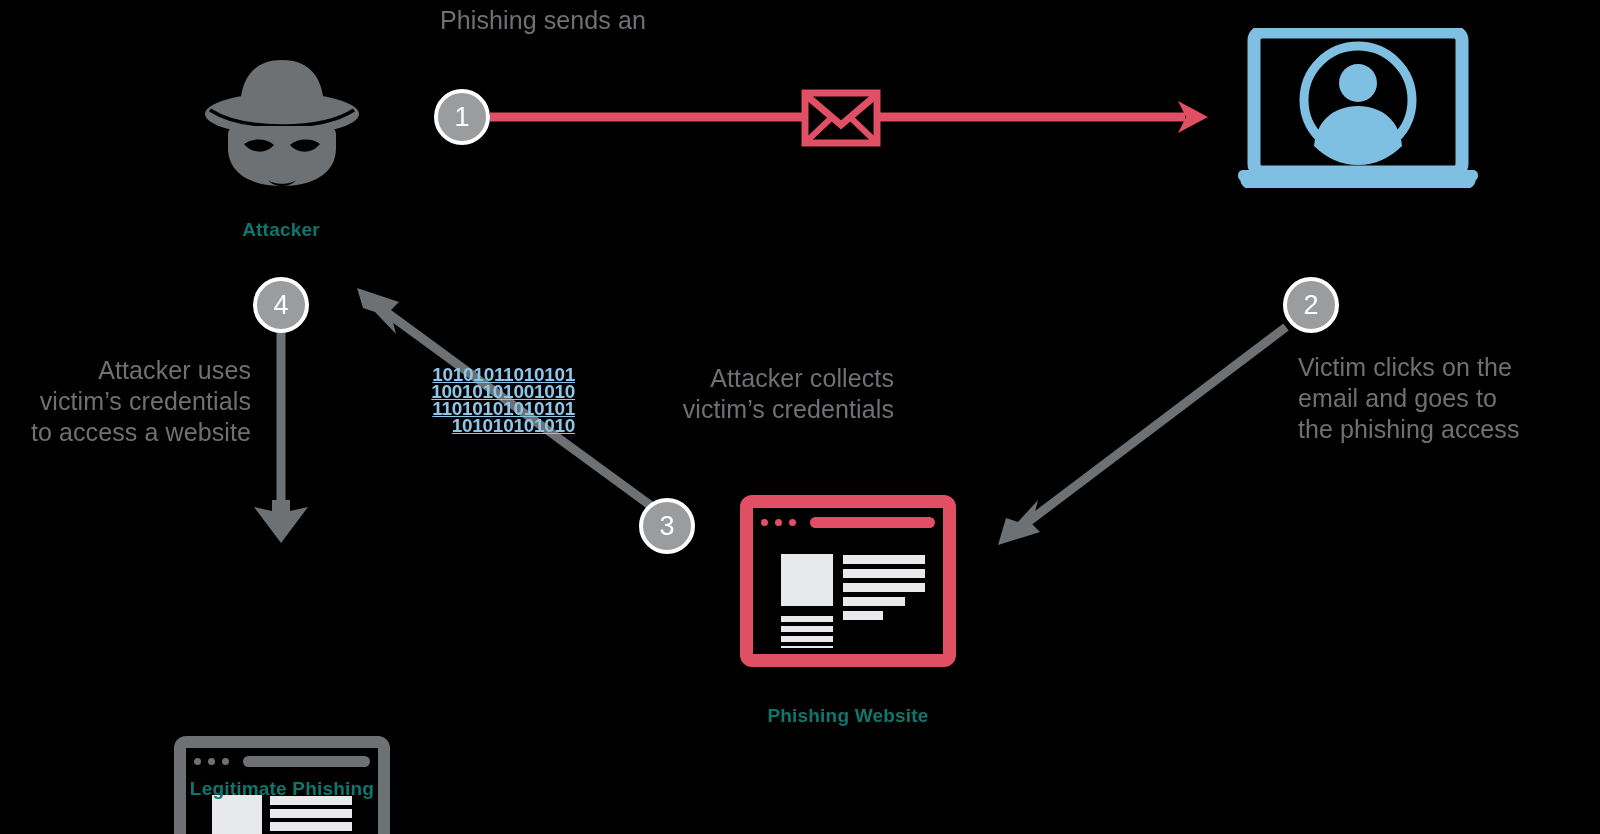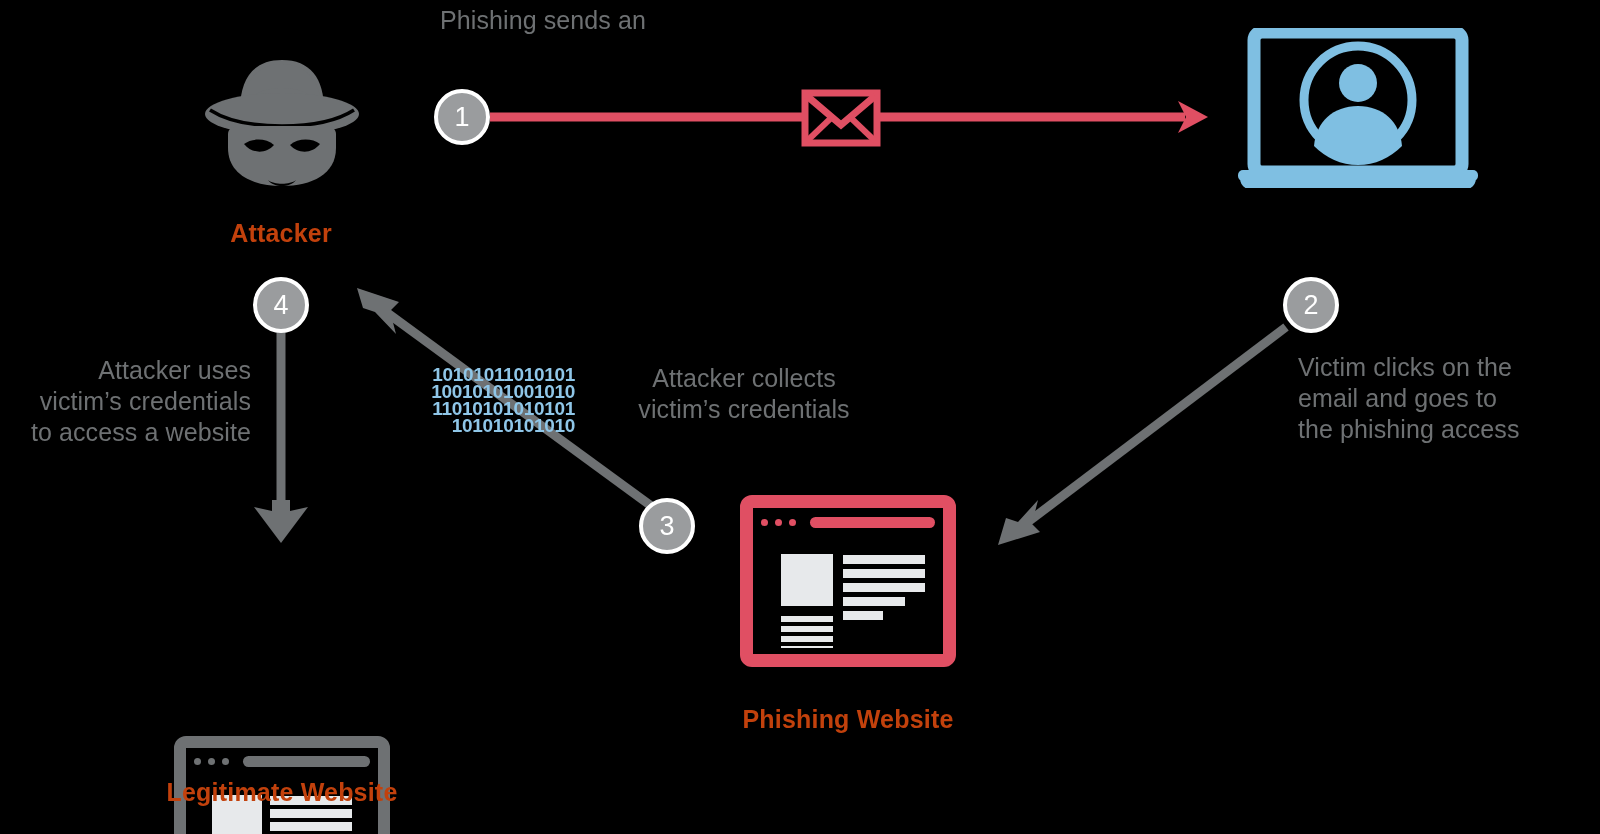--- a/index.html
+++ b/index.html
@@ -21,22 +21,22 @@
 
   
   .desc {
     color: #6e7173;
     font-size: 25px;
     line-height: 31px;
     font-weight: 400;
     letter-spacing: 0.1px;
   }
   .node-title {
-    color: #c2410c;
-    font-size: 25px;
+    color: #0f766e;
+    font-size: 19px;
     font-weight: bold;
     letter-spacing: 0.2px;
     text-align: center;
   }
 
   
   .step {
     width: 56px; height: 56px;
     border-radius: 50%;
     background: #9a9c9e;
@@ -180,27 +180,27 @@
 
   <div class="abs step" style="left:1283px; top:277px;">
     <span>2</span>
   </div>
   <div class="abs desc" style="left:1298px; top:352px; width:300px; text-align:left;">
     <div>Victim clicks on the</div>
     <div>email and goes to</div>
     <div>the phishing access</div>
   </div>
 
-  <div class="abs binary" style="left:420px; top:366px; width:155px;">
+  <div class="abs binary" style="left:420px; top:366px; width:155px;text-decoration:underline;">
     <div>10101011010101</div>
     <div>10010101001010</div>
     <div>11010101010101</div>
     <div>101010101010</div>
   </div>
-  <div class="abs desc" style="left:594px; top:363px; width:300px; text-align:center;">
+  <div class="abs desc" style="left:594px; top:363px; width:300px; text-align:right;">
     <div>Attacker collects</div>
     <div>victim’s credentials</div>
   </div>
   <div class="abs step" style="left:639px; top:498px;">
     <span>3</span>
   </div>
 
   <div class="abs step" style="left:253px; top:277px;">
     <span>4</span>
   </div>
@@ -240,15 +240,15 @@
       <span class="urlbar" style="background:#6e7173; margin-left:7px;"></span>
     </div>
     <div class="viewport" style="left:8px; top:29px; right:8px; bottom:6px;">
       <div class="ph-img" style="left:18px; top:18px; width:50px; height:50px;"></div>
       <div class="ph-line" style="left:76px; top:19px; width:82px;"></div>
       <div class="ph-line" style="left:76px; top:32px; width:82px;"></div>
       <div class="ph-line" style="left:76px; top:45px; width:82px;"></div>
 
     </div>
   </div>
-  <div class="abs node-title" style="left:132px; top:778px; width:300px;">Legitimate Website</div>
+  <div class="abs node-title" style="left:132px; top:778px; width:300px;">Legitimate Phishing</div>
 
 </div>
 
 </body></html>

